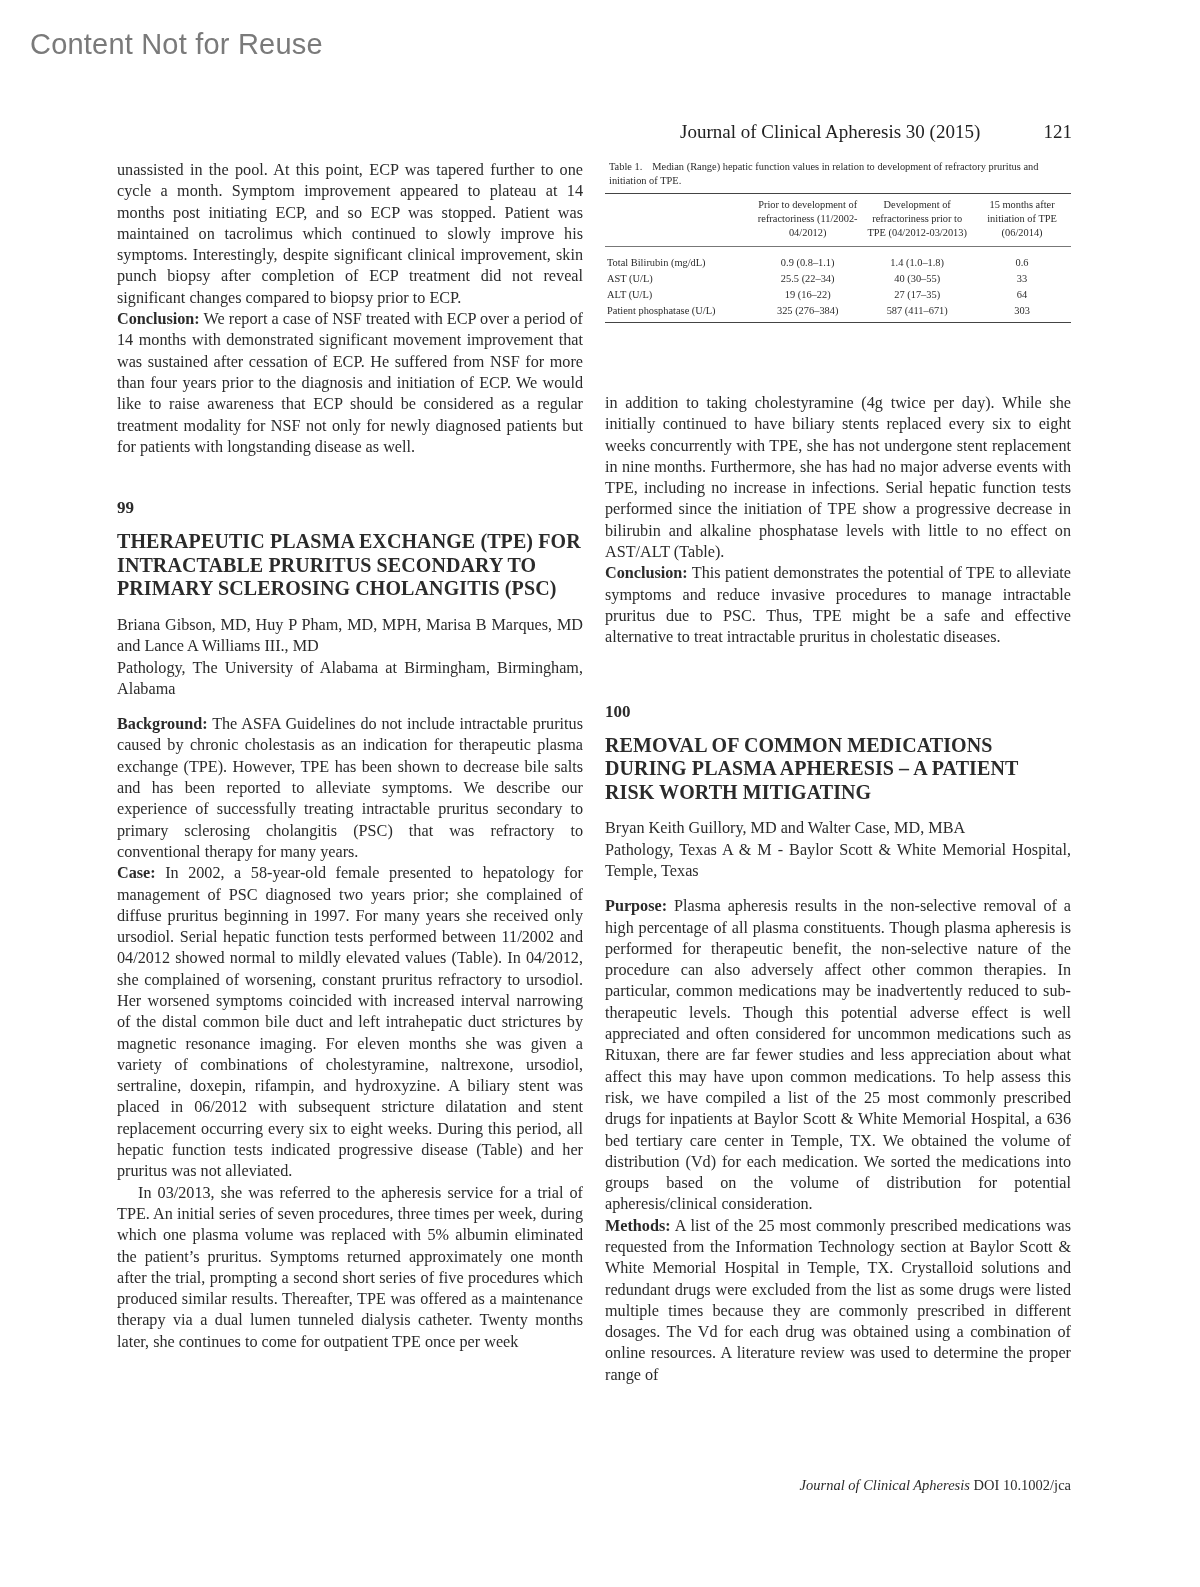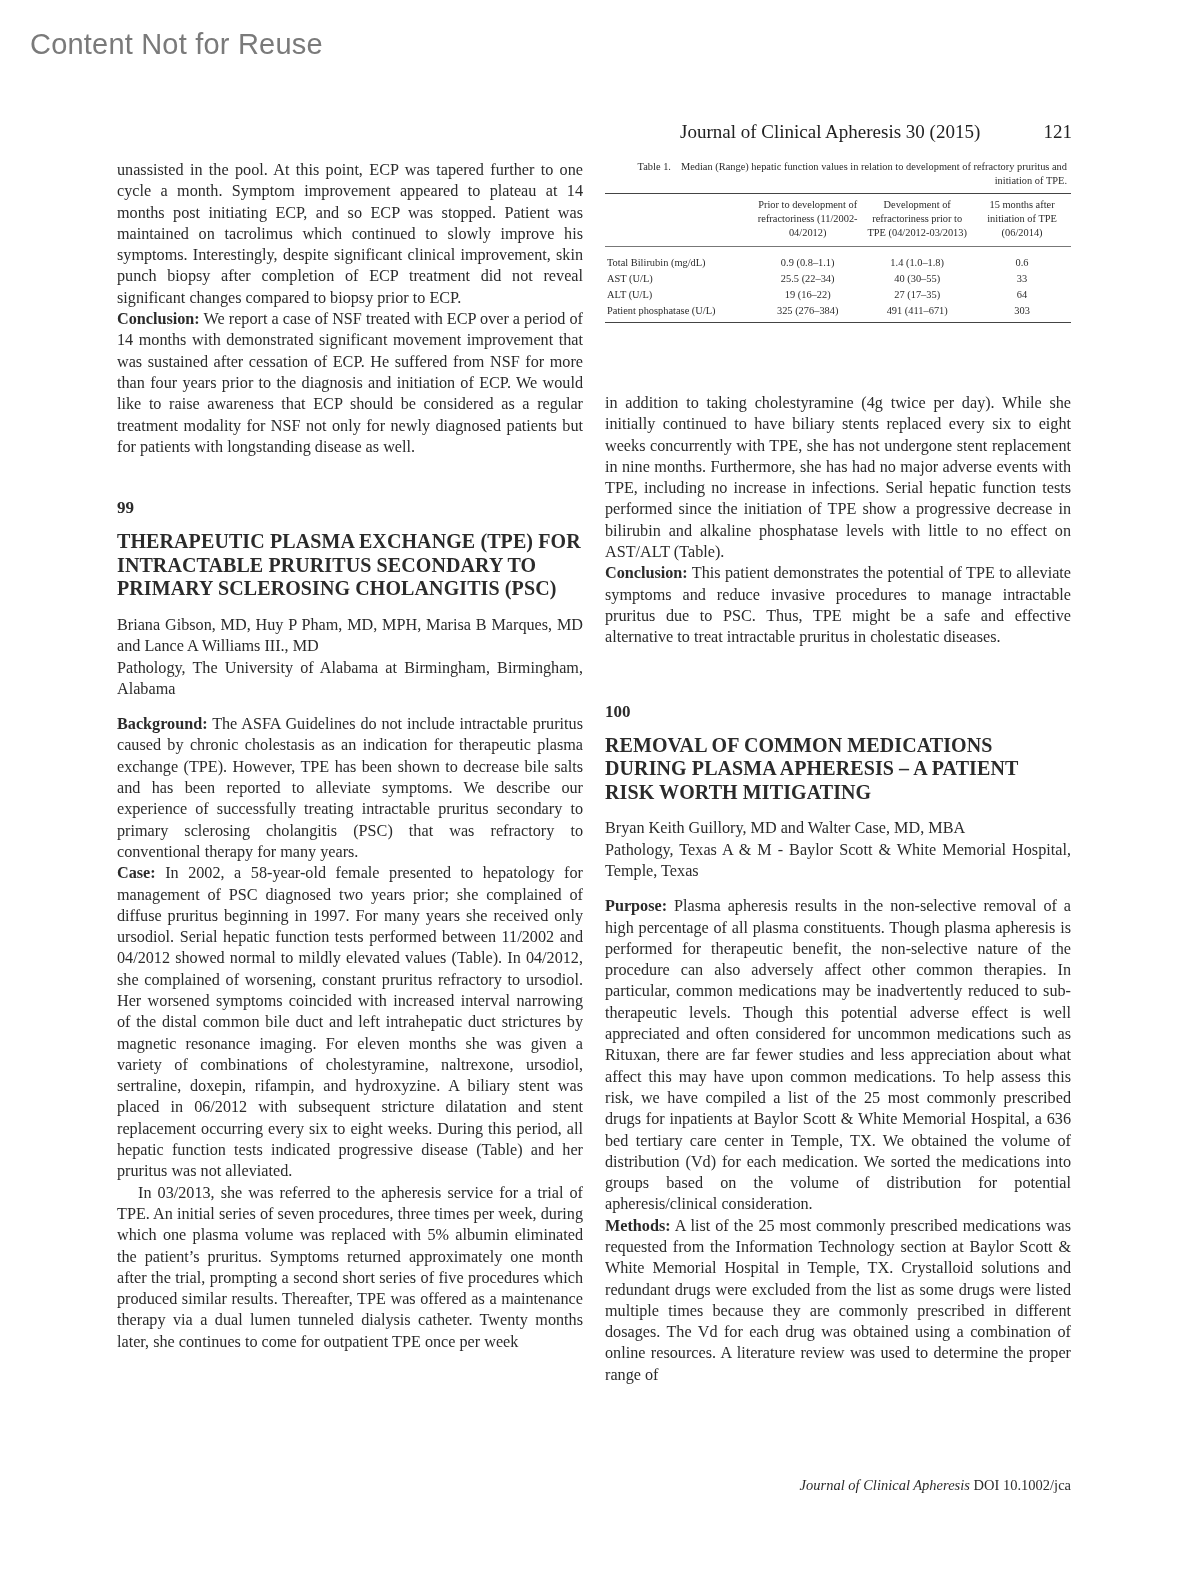--- a/index.html
+++ b/index.html
@@ -13,21 +13,21 @@
   .col-left { left: 117px; top: 160px; }
   .col-right { left: 605px; }
   p { margin: 0; }
   .lead { font-weight: bold; }
   .indent { text-indent: 1.3em; }
   .abs-num { font-weight: bold; font-size: 17px; margin: 0 0 12px 0; }
   .abs-title { font-weight: bold; font-size: 20px; line-height: 23.5px; text-align: left; margin: 0 0 14px 0; letter-spacing: 0.1px; }
   .authors { text-align: justify; margin-bottom: 0; }
   .affil { margin-bottom: 14px; }
   .table-block { position: absolute; left: 605px; top: 160px; width: 466px; font-size: 10.4px; line-height: 14px; }
-  .table-caption { text-align: right; padding: 0 4px 5px 4px; }
+  .table-caption { text-align: left; padding: 0 4px 5px 4px; }
   .table-caption .tlabel { margin-right: 10px; }
   table { width: 100%; border-collapse: collapse; }
   thead th { font-weight: normal; text-align: center; vertical-align: bottom; padding: 4px 2px 6px 2px; }
   table.t1 { border-top: 1.5px solid #444; border-bottom: 1.5px solid #444; }
   thead tr { border-bottom: 1px solid #777; }
   tbody td { padding: 1px 2px; text-align: center; }
   tbody td:first-child { text-align: left; }
   tbody tr:first-child td { padding-top: 9px; }
   tbody tr:last-child td { padding-bottom: 4px; }
   .footer { position: absolute; left: 605px; top: 1477px; width: 466px; text-align: right; font-size: 14.5px; color: #2b2b2b; }
@@ -91,21 +91,21 @@
       </tr>
       <tr>
         <td>ALT (U/L)</td>
         <td>19 (16–22)</td>
         <td>27 (17–35)</td>
         <td>64</td>
       </tr>
       <tr>
         <td>Patient phosphatase (U/L)</td>
         <td>325 (276–384)</td>
-        <td>491 (411–671)</td>
+        <td>587 (411–671)</td>
         <td>303</td>
       </tr>
     </tbody>
   </table>
 </div>
 
 <div class="col col-right" style="top:393px;">
   <p>in addition to taking cholestyramine (4g twice per day). While she initially continued to have biliary stents replaced every six to eight weeks concurrently with TPE, she has not undergone stent replacement in nine months. Furthermore, she has had no major adverse events with TPE, including no increase in infections. Serial hepatic function tests performed since the initiation of TPE show a progressive decrease in bilirubin and alkaline phosphatase levels with little to no effect on AST/ALT (Table).</p>
   <p>
     <span class="lead">Conclusion:</span><span> This patient demonstrates the potential of TPE to alleviate symptoms and reduce invasive procedures to manage intractable pruritus due to PSC. Thus, TPE might be a safe and effective alternative to treat intractable pruritus in cholestatic diseases.</span>

